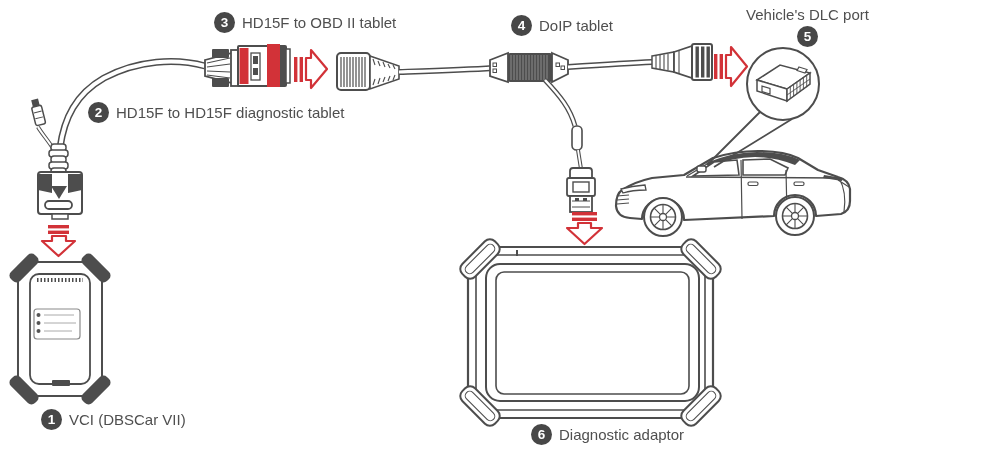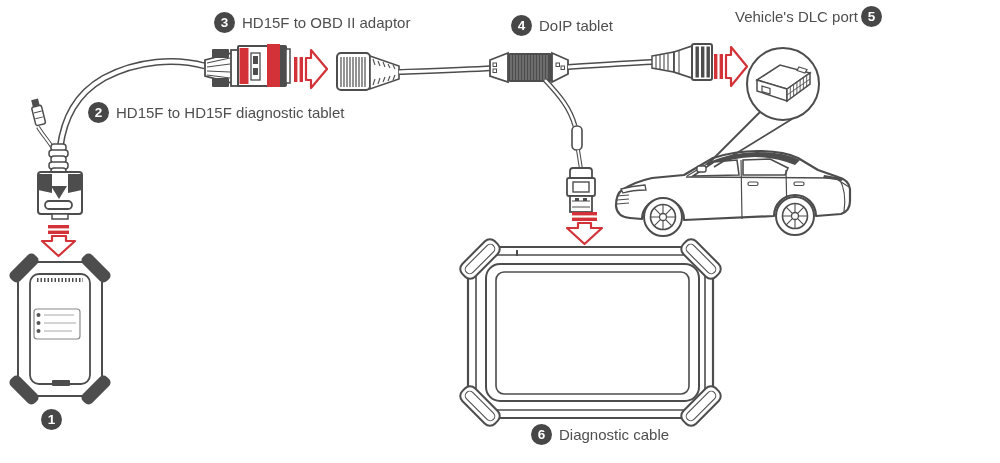--- a/index.html
+++ b/index.html
@@ -19,21 +19,21 @@
   .fr{fill:var(--accent-red);stroke:none;}
   .ar{stroke:var(--accent-red);fill:#fff;}
   .wi{stroke:#fff;fill:none;}
   .gi{stroke:#8d8d8d;fill:none;}
   
   .lbl{position:absolute;display:flex;align-items:center;gap:7px;color:var(--text-gray);
        font-size:15px;white-space:nowrap;}
   .badge{width:21px;height:21px;border-radius:50%;background:var(--badge-bg);color:#fff;
          font-size:13.5px;font-weight:bold;display:flex;align-items:center;justify-content:center;
          flex:0 0 auto;}
-  .lbl-col{position:absolute;display:flex;align-items:center;gap:3px;
+  .lbl-col{position:absolute;display:flex;flex-direction:column;align-items:center;gap:3px;
            color:var(--text-gray);font-size:15px;white-space:nowrap;text-align:right;}
 </style>
 </head>
 <body>
 
 <div class="stage">
 
 <svg width="1000" height="463" viewBox="0 0 1000 463">
 
   <g>
@@ -260,40 +260,41 @@
           </g>
     </g>
     <rect class="ow" stroke-width="2" x="486" y="264" width="213" height="137" rx="14"></rect>
     <rect class="ow" stroke-width="1.6" x="496" y="272" width="193" height="122" rx="8"></rect>
     <path class="ln" stroke-width="2" d="M 517,250 V 256"></path>
   </g>
 </svg>
 
   <div class="lbl" style="left:41px;top:409px;">
     <span class="badge">1</span>
+    <span>VCI (DBSCar VII)</span>
   </div>
 
   <div class="lbl" style="left:88px;top:102px;">
     <span class="badge">2</span>
     <span>HD15F to HD15F diagnostic tablet</span>
   </div>
 
   <div class="lbl" style="left:214px;top:12px;">
     <span class="badge">3</span>
-    <span>HD15F to OBD II adaptor</span>
+    <span>HD15F to OBD II tablet</span>
   </div>
 
   <div class="lbl" style="left:511px;top:15px;">
     <span class="badge">4</span>
     <span>DoIP tablet</span>
   </div>
 
   <div class="lbl-col" style="left:735px;top:6px;width:145px;">
     <span>Vehicle's DLC port</span>
     <span class="badge">5</span>
   </div>
 
   <div class="lbl" style="left:531px;top:424px;">
     <span class="badge">6</span>
-    <span>Diagnostic cable</span>
+    <span>Diagnostic adaptor</span>
   </div>
 
 </div>
 
 </body></html>

